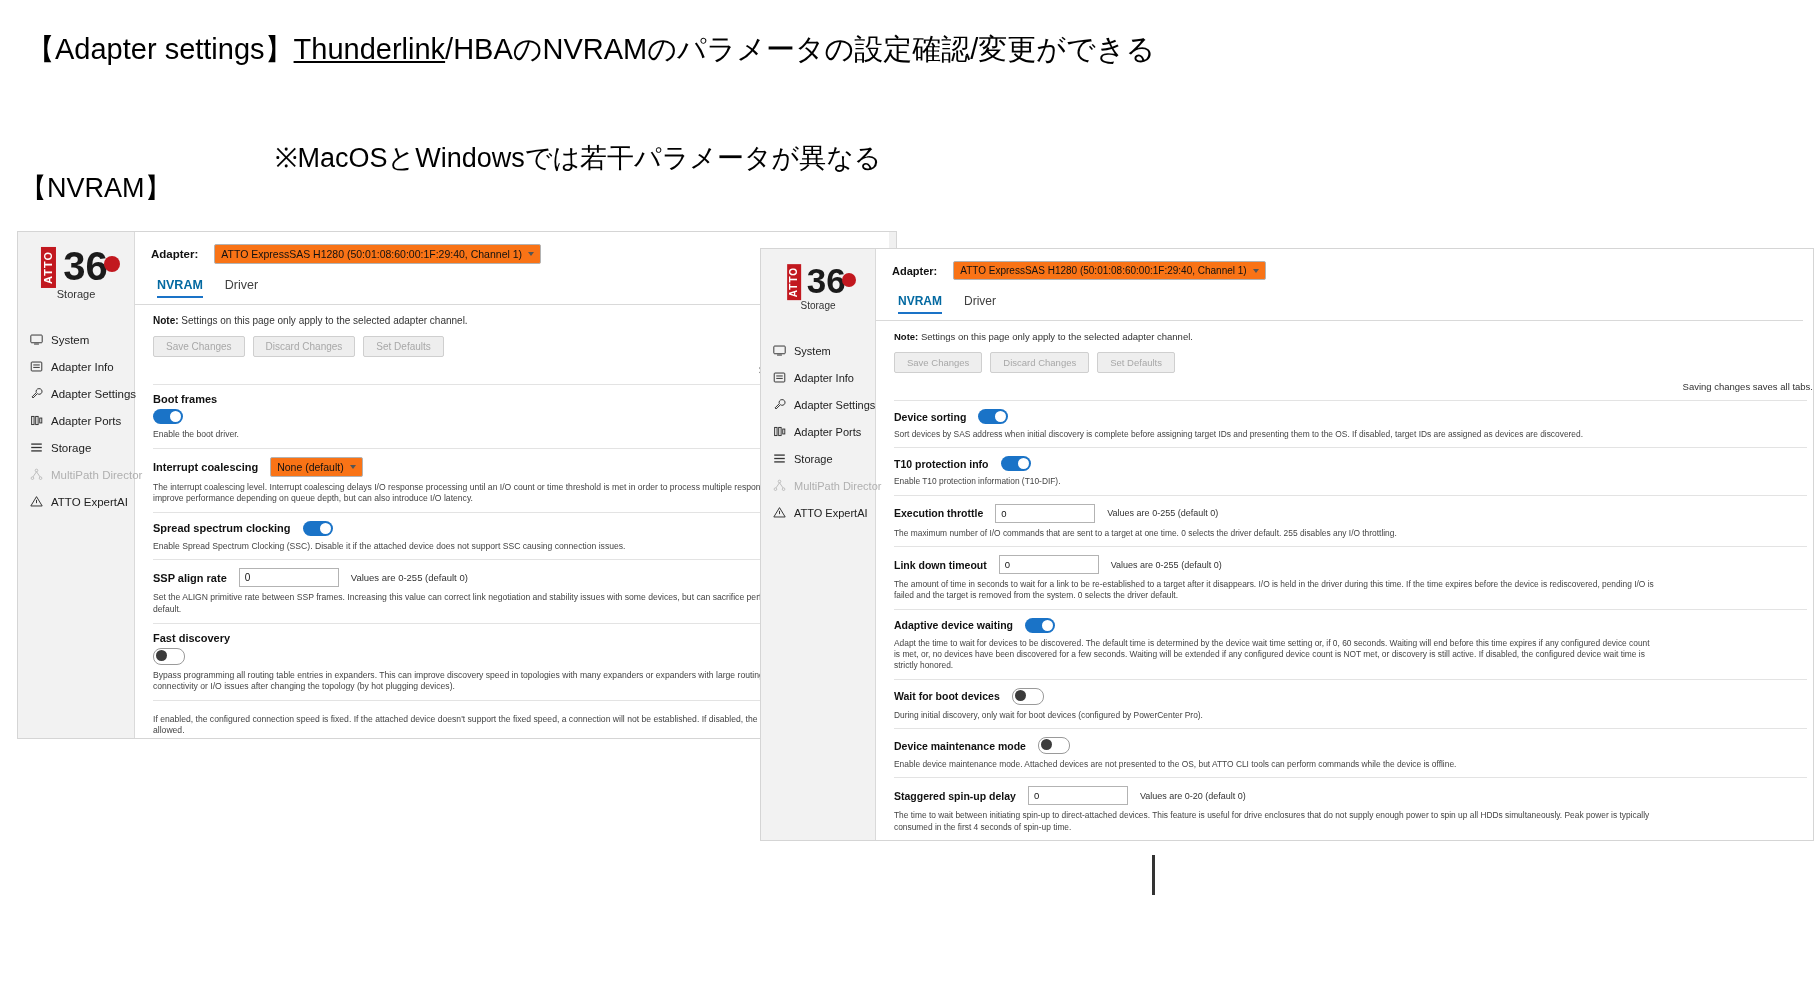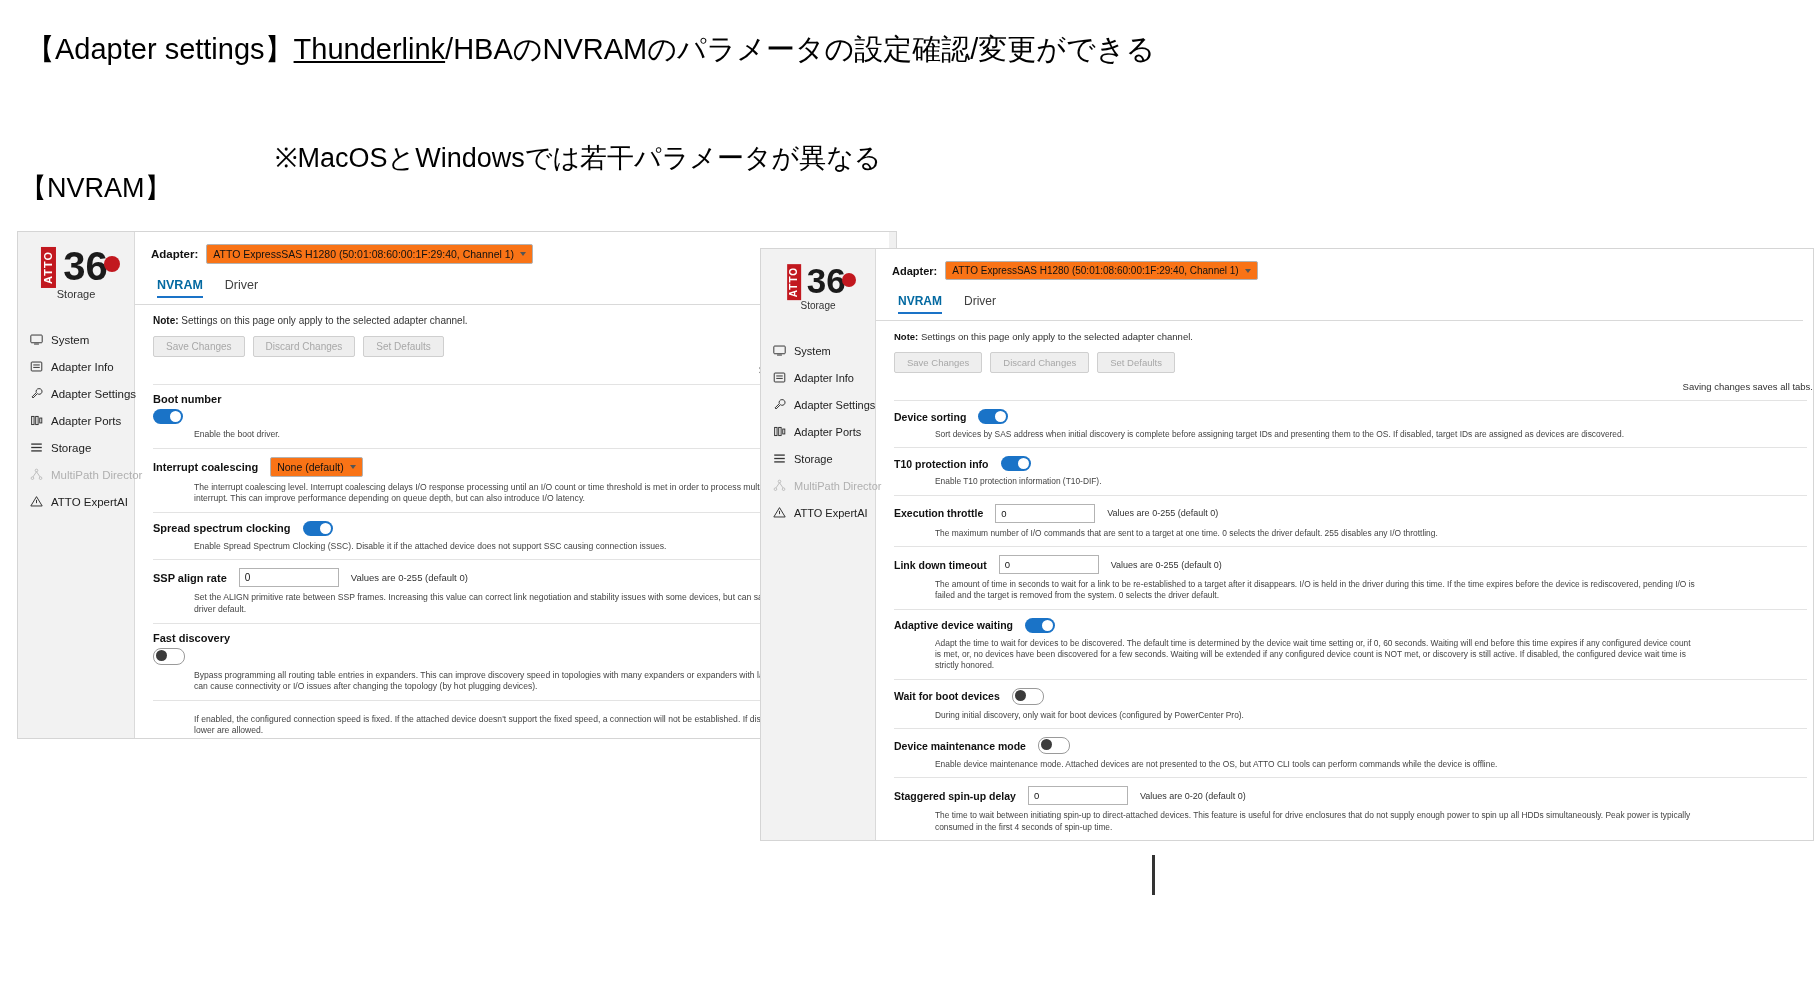--- a/index.html
+++ b/index.html
@@ -158,21 +158,21 @@
     right: 0;
     bottom: 0;
     overflow: hidden;
   }
   .app-left .content { left: 117px; }
   .app-right .content { left: 115px; }
 
   .adapter-bar {
     display: flex;
     align-items: center;
-    gap: 8px;
+    gap: 16px;
     padding: 12px 0 0 16px;
   }
   .adapter-label {
     font-weight: bold;
     color: #111;
   }
   .app-left .adapter-label { font-size: 11.5px; }
   .app-right .adapter-label { font-size: 11px; }
 
   .select {
@@ -269,21 +269,20 @@
     font-weight: bold;
     white-space: nowrap;
   }
   .app-left .row-title { font-size: 11px; }
   .app-right .row-title { font-size: 10.5px; }
   .row-desc {
     color: #444;
     margin-top: 5px;
     line-height: 1.35;
     max-width: 760px;
-    margin-left: 41px;
   }
   .app-left .row-desc { font-size: 8.6px; }
   .app-right .row-desc { font-size: 8.4px; }
 
   
   .toggle {
     width: 30px;
     height: 15px;
     border-radius: 8px;
     position: relative;
@@ -457,21 +456,21 @@
       <div class="btn">Discard Changes</div>
       <div class="btn">Set Defaults</div>
     </div>
 
     <div class="saving-note">Saving changes saves all tabs.</div>
 
     <div class="settings">
 
       <div class="row">
         <div class="row-head">
-          <div class="row-title">Boot number</div>
+          <div class="row-title">Boot frames</div>
         </div>
         <div class="row-head" style="margin-top:4px">
           <div class="toggle on">
               <span class="knob"></span>
             </div>
         </div>
         <div class="row-desc">Enable the boot driver.</div>
       </div>
 
       <div class="row">

